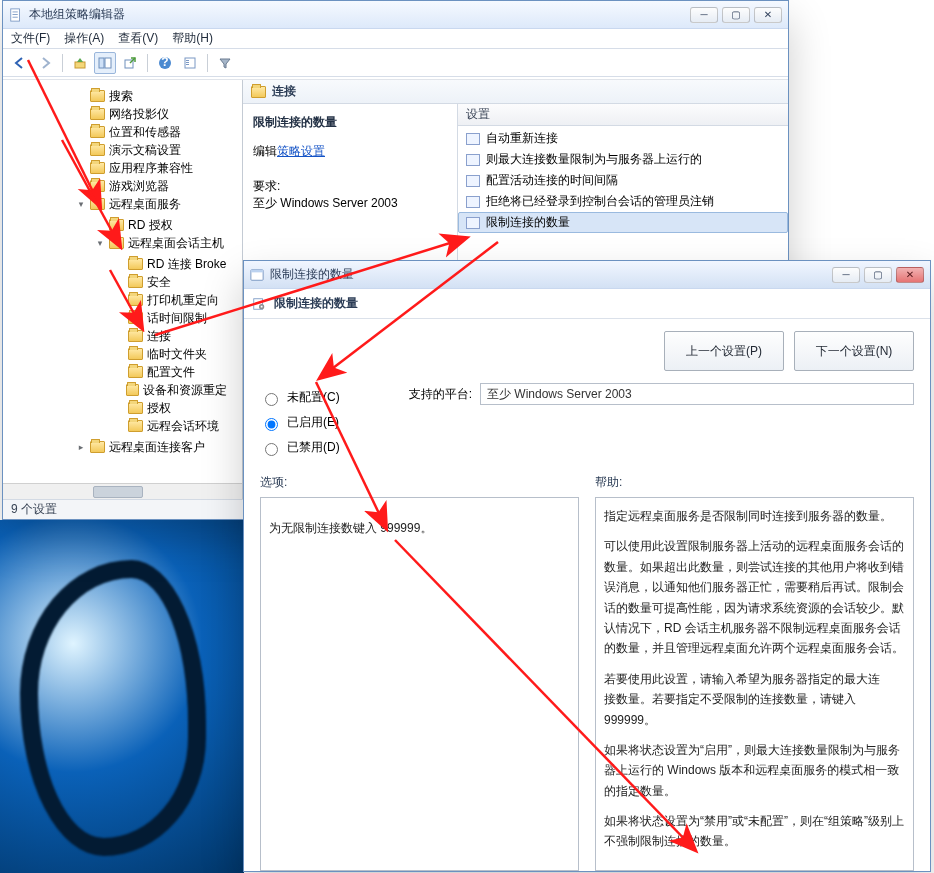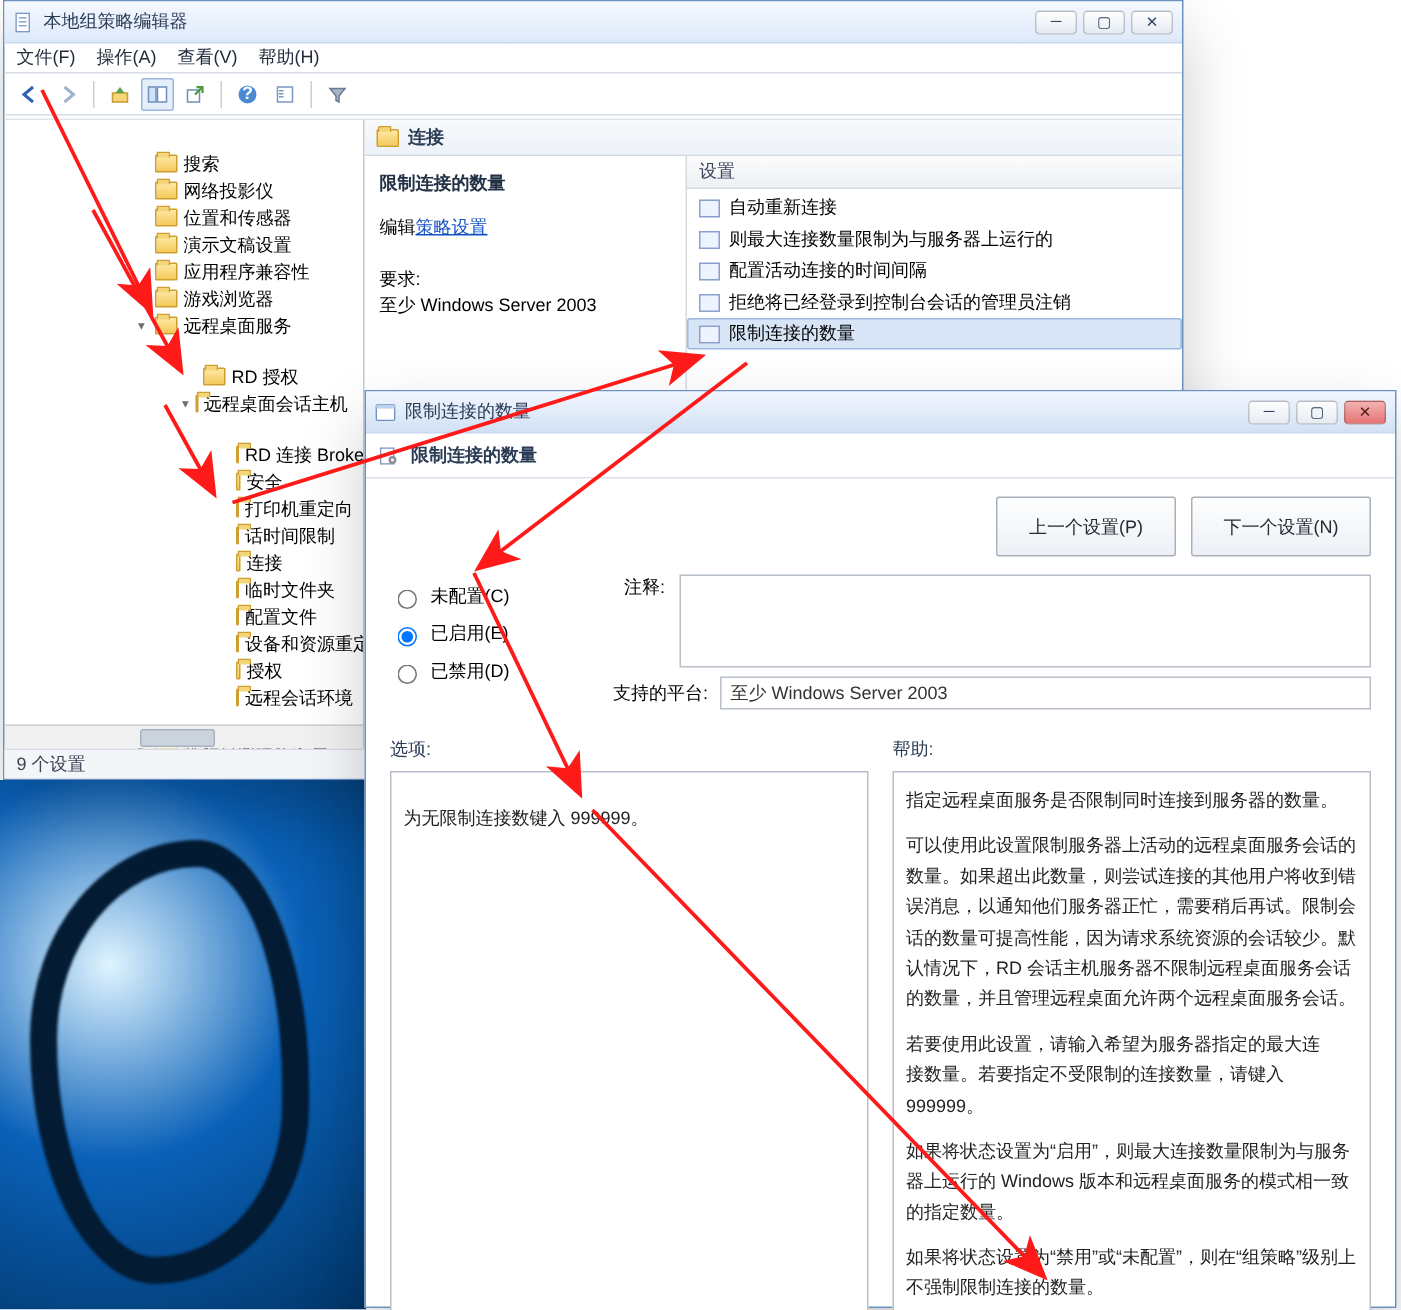--- a/index.html
+++ b/index.html
@@ -20,21 +20,21 @@
 .menubar { height: 20px; display: flex; align-items: center; gap: 14px; padding: 0 8px; color: #1f2a3a; border-bottom: 1px solid #d6dde8; }
 .menubar span { cursor: default; }
 .toolbar { height: 28px; display: flex; align-items: center; gap: 3px; padding: 0 6px; border-bottom: 1px solid #d6dde8; }
 .tbtn { width: 22px; height: 22px; border: 1px solid transparent; display: flex; align-items: center; justify-content: center; color: #2e5aa8; border-radius: 2px; }
 .sep { width: 1px; height: 18px; background: #c9cfd7; margin: 0 3px; }
 
 .body { position: absolute; left: 0; right: 0; top: 78px; bottom: 20px; display: flex; border-top: 1px solid #e0e4ea; }
 .tree { width: 240px; border-right: 1px solid #c4cbd4; overflow: auto; padding: 4px 0 4px 0; position: relative; }
 .tree-scroll { position: absolute; bottom: 0; left: 0; right: 0; height: 16px; background: #f0f0f0; border-top: 1px solid #d0d0d0; }
 .thumb { position: absolute; left: 90px; top: 2px; width: 50px; height: 12px; background: #cbd3dc; border: 1px solid #a9b3c0; border-radius: 2px; }
-.tree ul { list-style: none; margin: 16px; padding-left: 16px; }
+.tree ul { list-style: none; margin: 3px; padding-left: 16px; }
 .tree li { white-space: nowrap; line-height: 18px; display: block; }
 .row { display: flex; align-items: center; gap: 4px; padding-right: 6px; }
 .exp { width: 10px; height: 10px; display: inline-flex; align-items: center; justify-content: center; color: #6a6e73; font-size: 9px; }
 .folder { width: 15px; height: 12px; background: linear-gradient(#ffe9a6,#f3c95a); border: 1px solid #cf9e2e; border-radius: 1px; position: relative; }
 .folder:before { content: ""; position: absolute; top: -3px; left: 0; width: 7px; height: 3px; background: #f3d67c; border: 1px solid #cf9e2e; border-bottom: none; border-radius: 1px 1px 0 0; }
 
 .right { flex: 1; display: flex; flex-direction: column; }
 .right-header { height: 24px; background: linear-gradient(#f8fafd,#edf2f8); border-bottom: 1px solid #d3dae4; display: flex; align-items: center; gap: 6px; padding: 0 8px; font-weight: bold; color: #2b3c55; }
 .right-body { flex: 1; display: flex; }
 .detail { width: 215px; border-right: 1px solid #d3dae4; padding: 10px 10px; }
@@ -403,24 +403,20 @@
       <label class="radio-row">
           <input type="radio" name="st" checked="" style=""> 
           <span>已启用(E)</span>
         </label>
       <label class="radio-row">
           <input type="radio" name="st" style=""> 
           <span>已禁用(D)</span>
         </label>
     </div>
     <div class="comment-area">
-      <div style="display:flex;gap:10px;align-items:flex-start">
-        <div style="width:46px;text-align:right">注释:</div>
-        <div class="textbox"></div>
-      </div>
       <div class="plat-row">
         <div style="width:70px;text-align:right">支持的平台:</div>
         <div class="plat-box">
             <span>至少 Windows Server 2003</span>
           </div>
       </div>
     </div>
   </div>
   <div class="cols">
     <div class="col">

